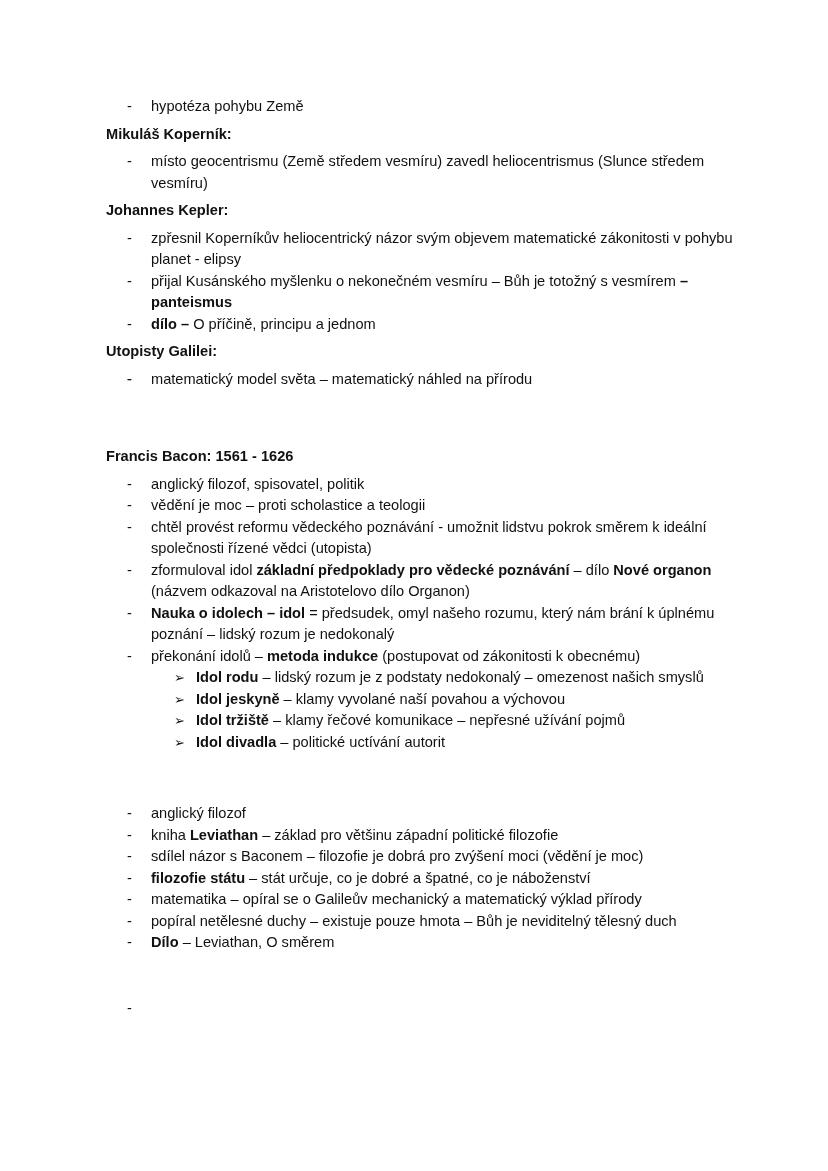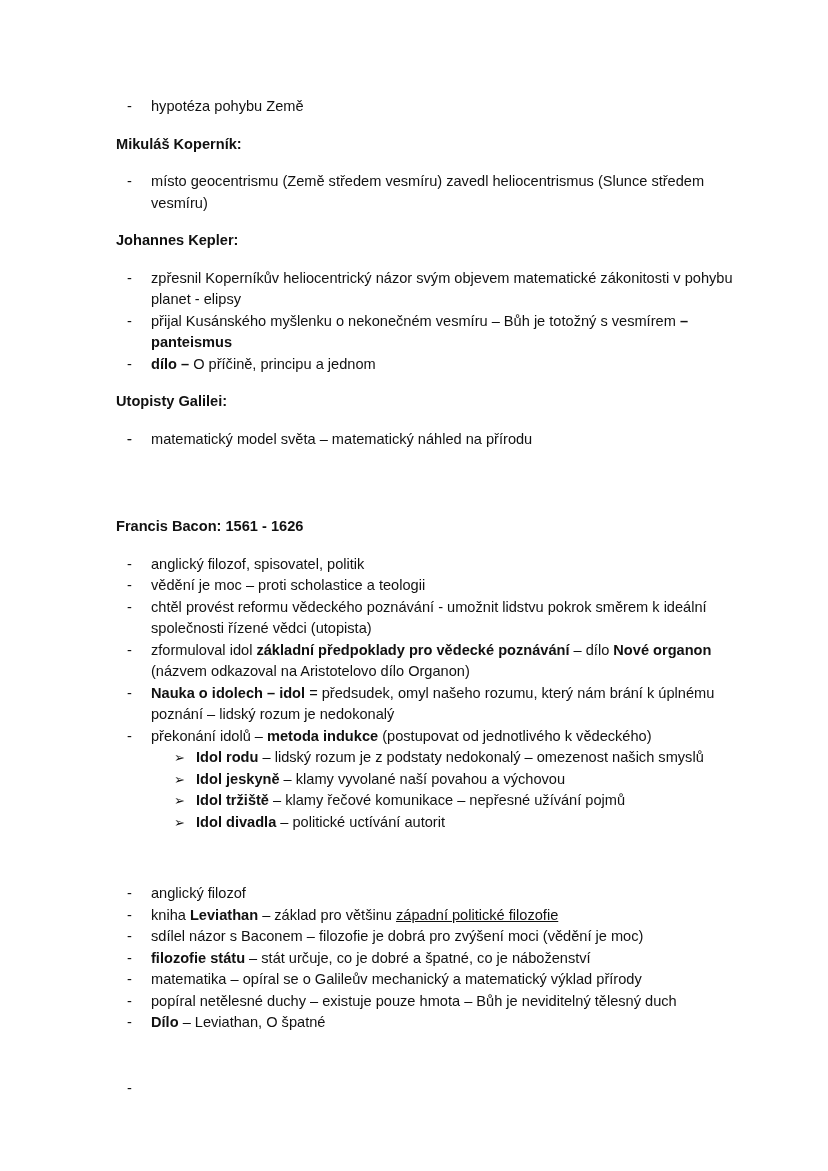--- a/index.html
+++ b/index.html
@@ -24,21 +24,21 @@
   }
   .content {
     width: 640px;
     font-size: 14.6px;
     line-height: 21.5px;
   }
 
   
   .heading {
     font-weight: bold;
-    margin: 16px;
+    margin: 6px;
     padding: 0;
     line-height: 21.5px;
     white-space: pre-wrap;
   }
 
   
   .bullet {
     position: relative;
     margin: 0;
     padding-left: 51px;
@@ -65,21 +65,21 @@
   .subbullet > .marker {
     position: absolute;
     left: 74px;
     top: 0px;
     font-size: 13px;
     line-height: 21.5px;
     font-weight: normal;
   }
 
   b, .b { font-weight: bold; }
-  .u { text-decoration: underline; }
+  .u { }
 
   .gap-lg { height: 44px; }
   .gap-xl { height: 50px; }
 </style>
 </head>
 <body>
 
 <div class="page">
   <div class="content">
       <p class="bullet"><span class="marker">-</span><span>hypotéza pohybu Země</span></p>
@@ -92,29 +92,29 @@
       <p class="heading"><span class="b">Utopisty Galilei:</span></p>
       <p class="bullet"><span class="marker">-</span></p>
       <p class="bullet"><span class="marker">-</span><span>matematický model světa – matematický náhled na přírodu</span></p>
       <div class="gap-xl"></div>
       <p class="heading"><span class="b">Francis Bacon:</span><span> 1561 - 1626</span></p>
       <p class="bullet"><span class="marker">-</span><span>anglický filozof, spisovatel, politik</span></p>
       <p class="bullet"><span class="marker">-</span><span>vědění je moc – proti scholastice a teologii</span></p>
       <p class="bullet"><span class="marker">-</span><span>chtěl provést reformu vědeckého poznávání - umožnit lidstvu pokrok směrem k ideální společnosti řízené vědci (utopista)</span></p>
       <p class="bullet"><span class="marker">-</span><span>zformuloval idol </span><span class="b">základní předpoklady pro vědecké poznávání</span><span> – dílo </span><span class="b">Nové organon</span><span> (názvem odkazoval na Aristotelovo dílo Organon)</span></p>
       <p class="bullet"><span class="marker">-</span><span class="b">Nauka o idolech – idol</span><span> = předsudek, omyl našeho rozumu, který nám brání k úplnému poznání – lidský rozum je nedokonalý</span></p>
-      <p class="bullet"><span class="marker">-</span><span>překonání idolů – </span><span class="b">metoda indukce</span><span> (postupovat od jednotlivého k vědeckého)</span></p>
+      <p class="bullet"><span class="marker">-</span><span>překonání idolů – </span><span class="b">metoda indukce</span><span> (postupovat od zákonitosti k obecnému)</span></p>
       <p class="subbullet"><span class="marker">➢</span><span class="b">Idol rodu</span><span> – lidský rozum je z podstaty nedokonalý – omezenost našich smyslů</span></p>
       <p class="subbullet"><span class="marker">➢</span><span class="b">Idol jeskyně</span><span> – klamy vyvolané naší povahou a výchovou</span></p>
       <p class="subbullet"><span class="marker">➢</span><span class="b">Idol tržiště</span><span> – klamy řečové komunikace – nepřesné užívání pojmů</span></p>
       <p class="subbullet"><span class="marker">➢</span><span class="b">Idol divadla</span><span> – politické uctívání autorit</span></p>
       <div class="gap-xl"></div>
       <p class="bullet"><span class="marker">-</span><span>anglický filozof</span></p>
       <p class="bullet"><span class="marker">-</span><span>kniha </span><span class="b">Leviathan</span><span> – základ pro většinu </span><span class="u">západní politické filozofie</span></p>
       <p class="bullet"><span class="marker">-</span><span>sdílel názor s Baconem – filozofie je dobrá pro zvýšení moci (vědění je moc)</span></p>
       <p class="bullet"><span class="marker">-</span><span class="b">filozofie státu</span><span> – stát určuje, co je dobré a špatné, co je náboženství</span></p>
       <p class="bullet"><span class="marker">-</span><span>matematika – opíral se o Galileův mechanický a matematický výklad přírody</span></p>
       <p class="bullet"><span class="marker">-</span><span>popíral netělesné duchy – existuje pouze hmota – Bůh je neviditelný tělesný duch</span></p>
-      <p class="bullet"><span class="marker">-</span><span class="b">Dílo</span><span> – Leviathan, O špatné</span></p>
+      <p class="bullet"><span class="marker">-</span><span class="b">Dílo</span><span> – Leviathan, O směrem</span></p>
       <div class="gap-lg"></div>
       <p class="bullet"><span class="marker">-</span></p>
     </div>
 </div>
 
 </body></html>

